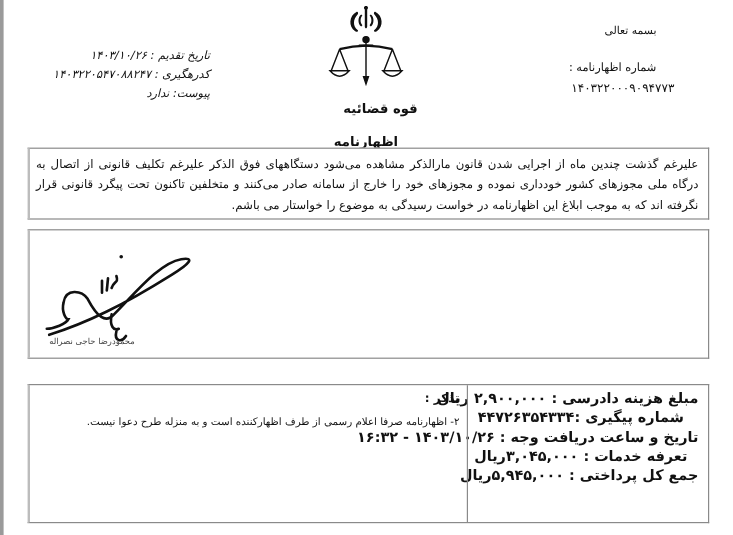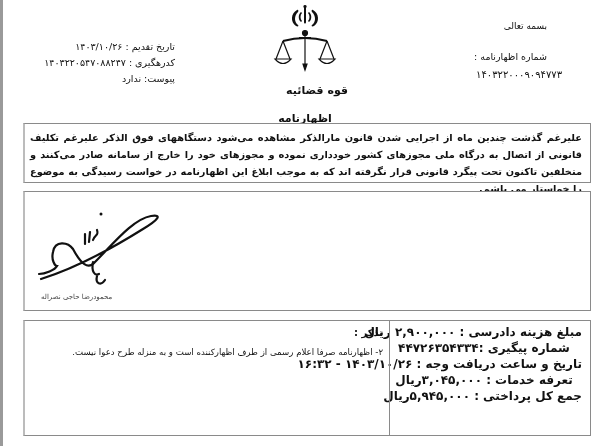--- a/index.html
+++ b/index.html
@@ -7,31 +7,31 @@
     body { position: relative; font-family: "DejaVu Sans", sans-serif; color: #111; direction: rtl; }
     .left-rule { position: absolute; left: 0; top: 0; width: 3px; height: 446px; background: #9a9a9a; }
     .abs { position: absolute; }
     .t { font-size: 9.5px; line-height: 14px; white-space: nowrap; }
 
     .basmala { right: 64px; top: 19px; font-size: 9px; }
     .ref-label { right: 64px; top: 50px; font-size: 9.5px; }
     .ref-num { right: 49px; top: 68px; font-size: 10px; letter-spacing: 0.3px; }
 
     .meta { left: 30px; top: 39px; width: 145px; text-align: right; }
-    .meta .row { font-size: 9.5px; line-height: 16px; white-space: nowrap; }
+    .meta .row { font-size: 9.5px; line-height: 16px; white-space: nowrap; font-style: italic; }
 
     .emblem { left: 262px; top: 2px; width: 86px; }
     .emblem svg { display: block; margin: 0 auto; }
     .org { left: 262px; top: 84px; width: 86px; text-align: right; font-size: 11px; font-weight: bold; }
     .doctitle { left: 262px; top: 100px; width: 86px; text-align: center; font-size: 11px; font-weight: bold; margin-top: 12px; }
 
     .box { position: absolute; border: 1px solid #8a8a8a; background: #fff; }
     .body-box { left: 23px; top: 123px; width: 568px; height: 60px; border-left: 2px solid #bcbcbc; }
-    .body-box p { position: absolute; right: 8px; top: 5px; width: 552px; font-size: 9.8px; line-height: 17px; text-align: justify; font-weight: bold; }
-    .sig-box { left: 23px; top: 191px; width: 568px; height: 120px; border-left: 2px solid #bcbcbc; }
+    .body-box p { position: absolute; right: 8px; top: 5px; width: 552px; font-size: 9.8px; line-height: 17px; text-align: justify; font-weight: normal; }
+    .sig-box { left: 23px; top: 191px; width: 568px; height: 108px; border-left: 2px solid #bcbcbc; }
     .sig-name { position: absolute; left: 16px; bottom: 9px; font-size: 7px; color: #444; direction: rtl; }
     .sig-svg { position: absolute; left: 8px; top: 12px; }
 
     .bottom-box { left: 23px; top: 320px; width: 568px; height: 116px; border-left: 2px solid #bcbcbc; }
     .divider { position: absolute; left: 364px; top: 0; width: 1px; height: 100%; background: #8a8a8a; }
     .fees { position: absolute; right: 8px; top: 3px; width: 196px; }
     .fees .row { font-size: 12px; line-height: 16px; white-space: nowrap; text-align: center; font-weight: bold; }
     .notes { position: absolute; left: 8px; top: 4px; width: 350px; text-align: right; }
     .notes .title { font-size: 10px; font-weight: bold; line-height: 16px; margin-bottom: 4px; }
     .notes .item { font-size: 8.6px; line-height: 15px; margin-bottom: 5px; }

